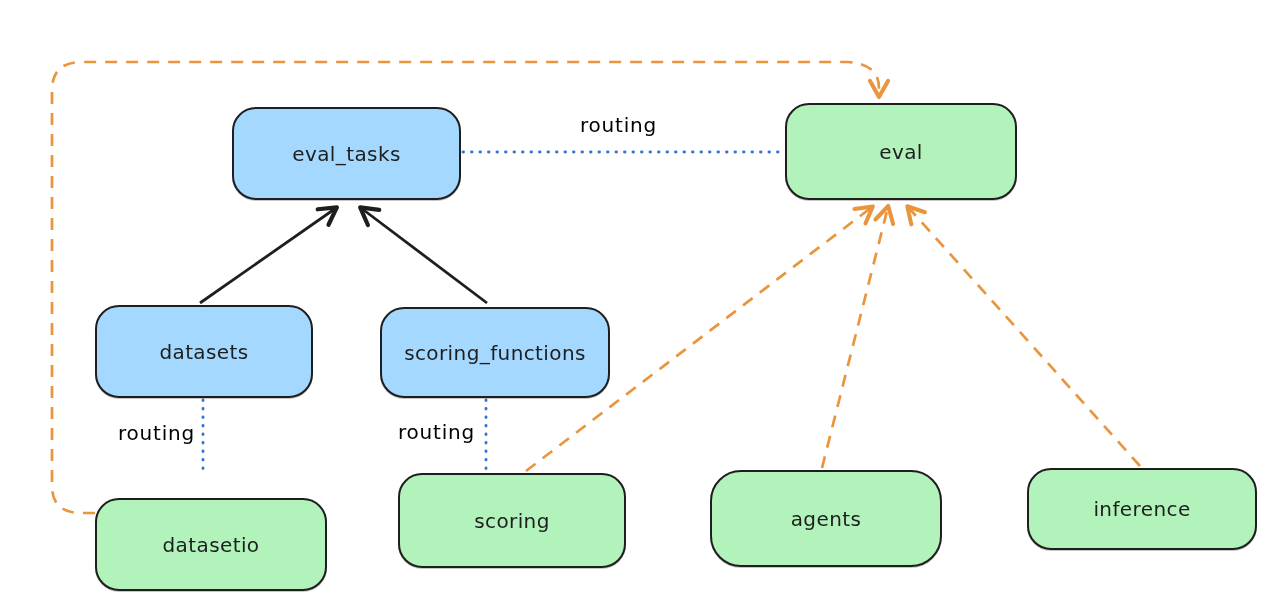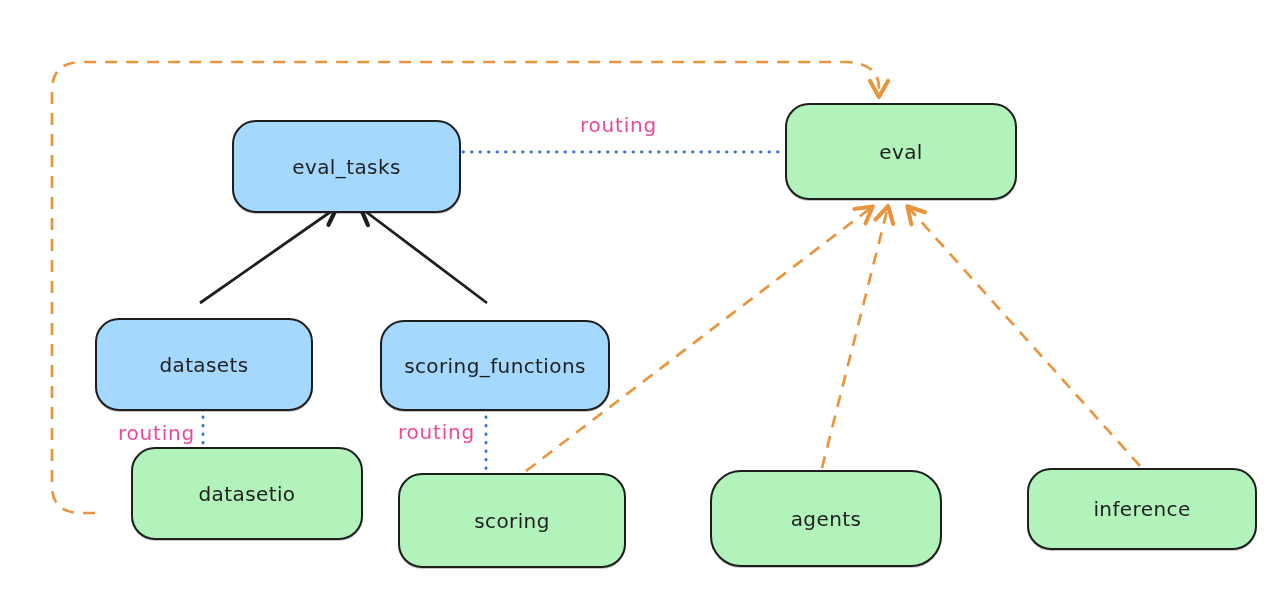--- a/index.html
+++ b/index.html
@@ -26,25 +26,25 @@
     border: 2.6px solid #1e1e1e;
     border-radius: 24px;
     display: flex;
     align-items: center;
     justify-content: center;
     color: #1e1e1e;
     font-size: 20px;
     letter-spacing: 0.4px;
     box-shadow: 0 1px 0 rgba(30,30,30,0.25);
   }
-  .node-blue  { background: #a5d8ff; margin-top: 13px; }
+  .node-blue  { background: #a5d8ff; }
   .node-green { background: #b2f2bb; }
   .edge-label {
     position: absolute;
-    color: #ec4899;
+    color: #000000;
     font-size: 20px;
     letter-spacing: 0.8px;
     white-space: nowrap;
   }
 </style>
 </head>
 <body>
 
 <div id="canvas">
 
@@ -80,21 +80,21 @@
   </div>
 
   <div class="node node-blue" style="left:95px; top:305px; width:218px; height:93px;">
     <span>datasets</span>
   </div>
 
   <div class="node node-blue" style="left:380px; top:307px; width:230px; height:91px;">
     <span>scoring_functions</span>
   </div>
 
-  <div class="node node-green" style="left:95px; top:447px; width:232px; height:93px;margin-left:36px;">
+  <div class="node node-green" style="left:95px; top:498px; width:232px; height:93px;">
     <span>datasetio</span>
   </div>
 
   <div class="node node-green" style="left:398px; top:473px; width:228px; height:95px;">
     <span>scoring</span>
   </div>
 
   <div class="node node-green" style="left:710px; top:470px; width:232px; height:97px;border-radius:31px;">
     <span>agents</span>
   </div>

